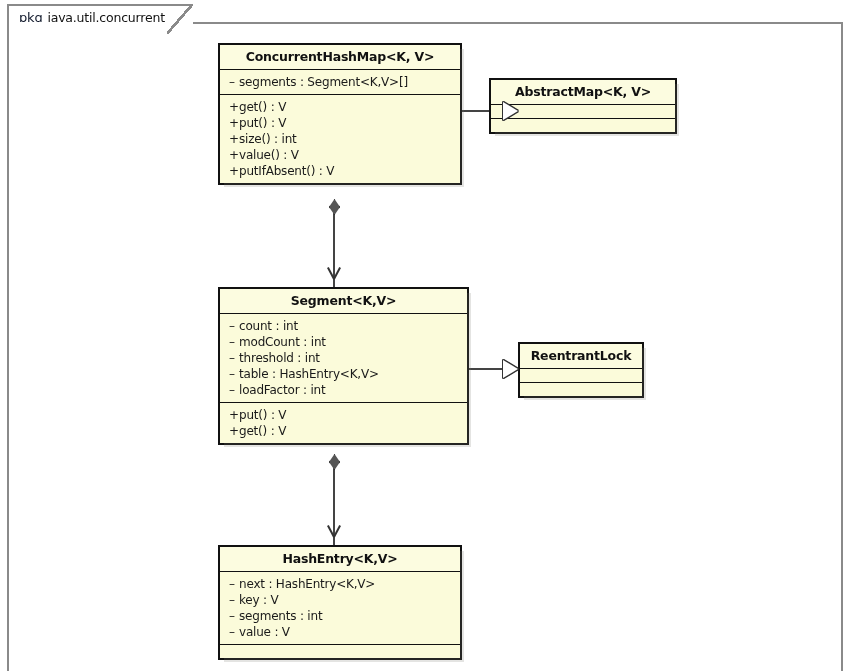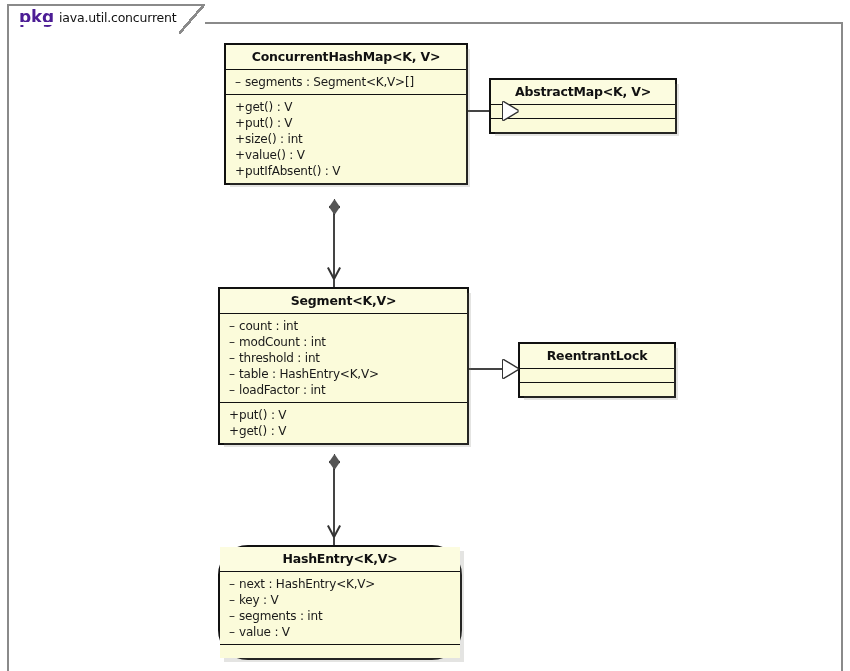--- a/index.html
+++ b/index.html
@@ -63,23 +63,23 @@
   .pkg-tab-cover {
     position: absolute;
     left: 9px;
     top: 22px;
     width: 150px;
     height: 3px;
     background: #ffffff;
     z-index: 4;
   }
   .pkg-kw {
-    font-weight: bold;
-    font-size: 17px;
-    color: #4c1d95;
+    font-weight: normal;
+    font-size: 13px;
+    color: #0f172a;
     letter-spacing: -0.2px;
   }
   .pkg-name {
     font-size: 12.5px;
     color: #111111;
     margin-left: 5px;
     letter-spacing: -0.2px;
   }
 
   
@@ -199,21 +199,21 @@
   <div class="diamond" style="left:329px; top:199px;"></div>
   <div class="arrow-open down" style="left:334px; top:278px;"></div>
 
   <div class="edge-line edge-h" style="left:462px; top:368px; width:44px;"></div>
   <div class="tri-hollow" style="left:503px; top:360px;"></div>
 
   <div class="edge-line edge-v" style="left:333px; top:460px; height:85px;"></div>
   <div class="diamond" style="left:329px; top:454px;"></div>
   <div class="arrow-open down" style="left:334px; top:536px;"></div>
 
-  <div class="uml-class" style="left:224px; top:43px; width:244px;">
+  <div class="uml-class" style="left:218px; top:43px; width:244px;">
     <div class="uml-title">ConcurrentHashMap&lt;K, V&gt;</div>
     <div class="uml-compartment">
       <div class="uml-row">
         <span class="vis">–</span><span>segments : Segment&lt;K,V&gt;[]</span>
       </div>
     </div>
     <div class="uml-compartment">
       <div class="uml-row">
         <span class="vis">+</span><span>get() : V</span>
       </div>
@@ -260,27 +260,27 @@
     <div class="uml-compartment">
       <div class="uml-row">
         <span class="vis">+</span><span>put() : V</span>
       </div>
       <div class="uml-row">
         <span class="vis">+</span><span>get() : V</span>
       </div>
     </div>
   </div>
 
-  <div class="uml-class" style="left:518px; top:342px; width:158px;">
+  <div class="uml-class" style="left:518px; top:342px; width:126px;">
     <div class="uml-title">ReentrantLock</div>
     <div class="uml-compartment empty"></div>
     <div class="uml-compartment empty"></div>
   </div>
 
-  <div class="uml-class" style="left:218px; top:545px; width:244px;border-radius:30px;">
+  <div class="uml-class" style="left:218px; top:545px; width:244px;">
     <div class="uml-title">HashEntry&lt;K,V&gt;</div>
     <div class="uml-compartment">
       <div class="uml-row">
         <span class="vis">–</span><span>next : HashEntry&lt;K,V&gt;</span>
       </div>
       <div class="uml-row">
         <span class="vis">–</span><span>key : V</span>
       </div>
       <div class="uml-row">
         <span class="vis">–</span><span>segments : int</span>

